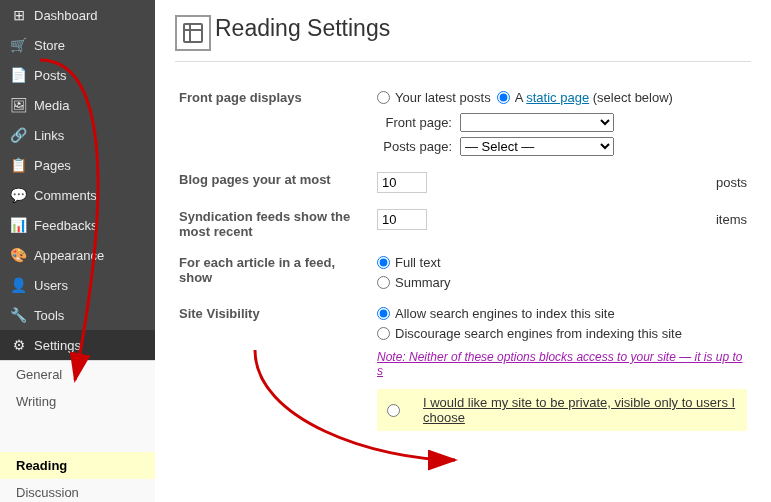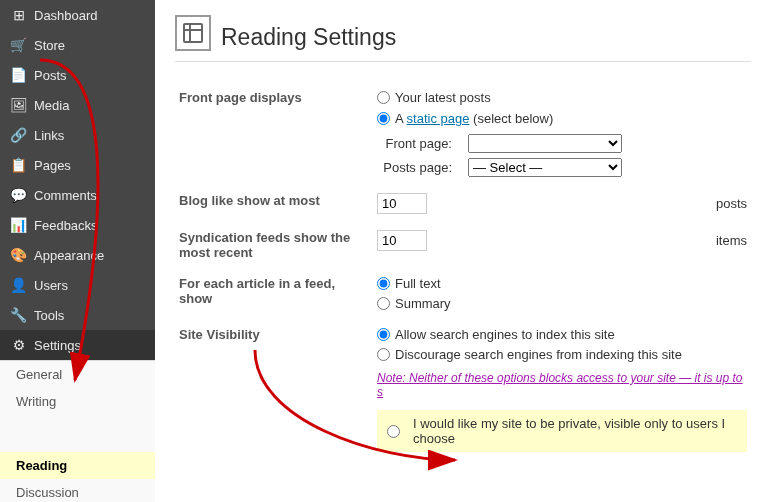--- a/index.html
+++ b/index.html
@@ -48,22 +48,22 @@
     .main-content {
       flex: 1;
       background: #fff;
       padding: 15px 20px;
       overflow: hidden;
       position: relative;
     }
 
     .page-header {
       display: flex;
-      align-items: flex-end;
-      gap: 10px;
+      align-items: flex-start;
+      gap: 4px;
       margin-bottom: 20px;
       border-bottom: 1px solid #ddd;
       padding-bottom: 10px;
     }
     .page-header-icon {
       width: 36px;
       height: 36px;
       border: 2px solid #999;
       display: flex;
       align-items: center;
@@ -87,26 +87,26 @@
       vertical-align: top;
       margin-top: 28px;
     }
     .form-table tr td:first-child {
       width: 220px;
       font-weight: bold;
       color: #555;
       padding-right: 15px;
     }
 
-    .radio-group { display: flex; flex-direction: column; gap: 6px; }
+    .radio-group { display: flex; flex-direction: row; gap: 6px; }
     .radio-row { display: flex; align-items: center; gap: 5px; }
     .radio-row input[type=radio] { margin: 0; }
 
     .static-page-selects { margin-top: 8px; display: flex; flex-direction: column; gap: 5px; }
-    .select-row { display: flex; align-items: center; gap: 16px; font-size: 13px; }
+    .select-row { display: flex; align-items: center; gap: 8px; font-size: 13px; }
     .select-row label { width: 75px; text-align: right; }
     .select-row select { width: 154px; font-size: 13px; }
 
     .number-input-row { display: flex; align-items: center; gap: 6px; justify-content: space-between; }
     .number-input-row input[type=number] {
       width: 50px;
       font-size: 13px;
       padding: 2px 4px;
       border: 1px solid #ccc;
     }
@@ -114,23 +114,24 @@
     .feed-radio-group { display: flex; flex-direction: column; gap: 5px; }
 
     .site-visibility { display: flex; flex-direction: column; gap: 5px; justify-content: flex-end; }
     .note-text { color: #a21caf; font-style: italic; font-size: 12px; margin-top: 4px; text-decoration: underline; }
 
     .private-option {
       background: #ffc;
       padding: 6px 10px;
       display: flex;
       align-items: center;
-      gap: 13px;
+      gap: 23px;
       margin-top: 6px;
       width: 370px;
+      text-decoration: underline;
     }
 
     
     .arrow-overlay {
       position: absolute;
       top: 0;
       left: 0;
       width: 100%;
       height: 100%;
       pointer-events: none;
@@ -259,21 +260,21 @@
             <label>Posts page:</label>
             <select>
               <option>— Select —</option>
             </select>
           </div>
         </div>
       </td>
     </tr>
 
     <tr>
-      <td>Blog like show at most</td>
+      <td>Blog pages your at most</td>
       <td>
         <div class="number-input-row">
           <input type="number" value="10" style="">
           <span>posts</span>
         </div>
       </td>
     </tr>
 
     <tr>
       <td>Syndication feeds show the most recent</td>

